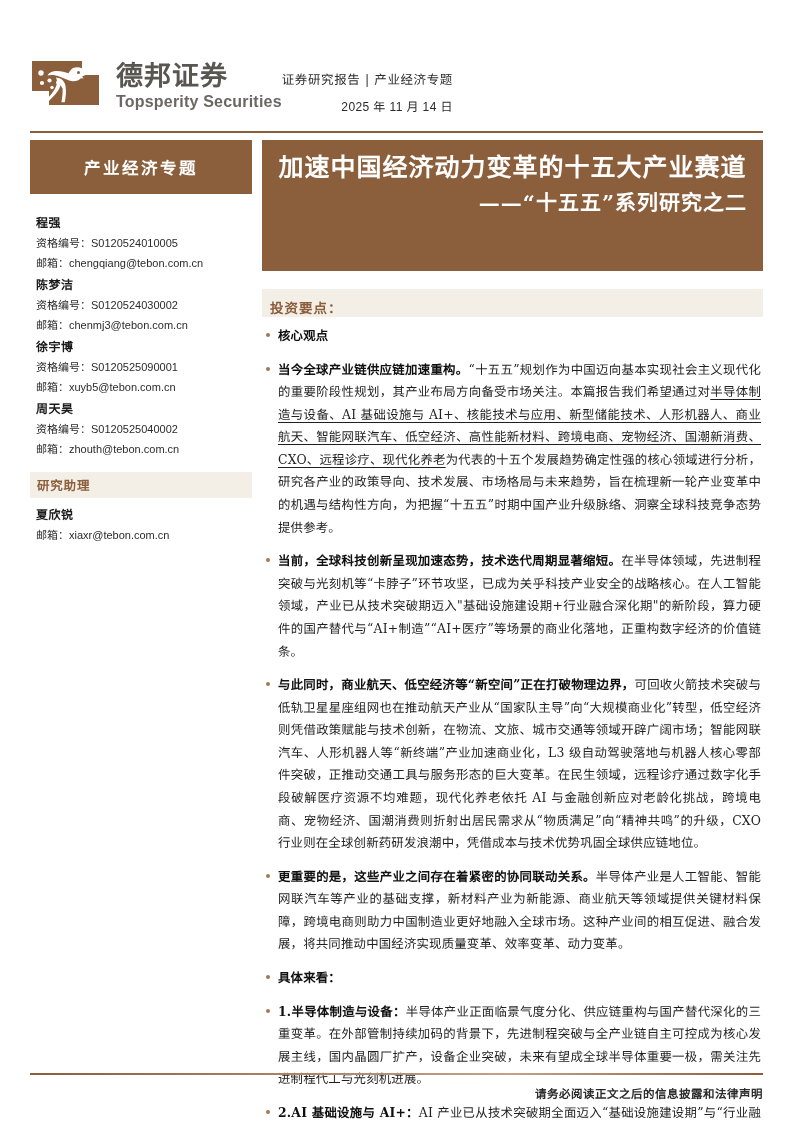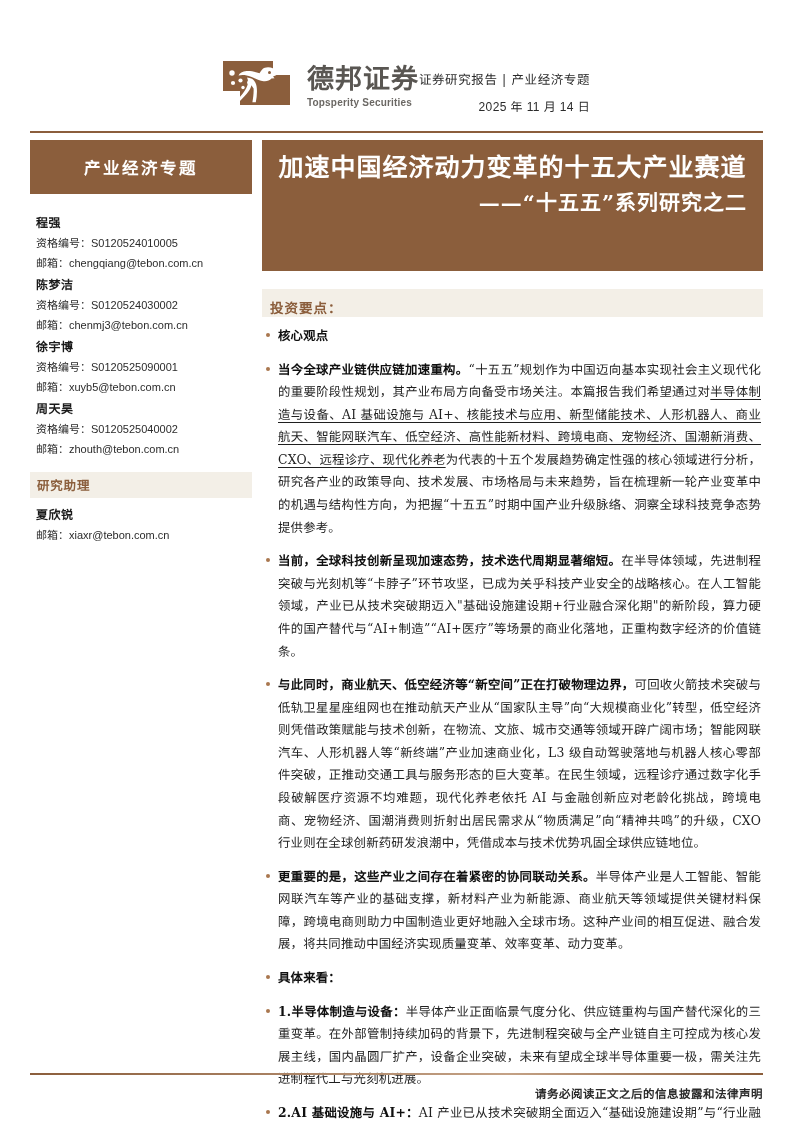--- a/index.html
+++ b/index.html
@@ -22,26 +22,26 @@
     position: absolute;
     left: 0; top: 0;
     width: 793px;
     height: 1122px;
     background: #ffffff;
   }
 
   
   .header {
     position: absolute;
-    left: 40px; top: 55px;
+    left: 32px; top: 55px;
     width: 733px;
     height: 70px;
     display: flex;
     align-items: flex-start;
-    justify-content: center;
+    justify-content: flex-start;
   }
 
   .brand {
     display: flex;
     align-items: center;
     gap: 12px;
   }
 
   .logo-mark {
     width: 72px;
@@ -60,21 +60,21 @@
     font-family: "DejaVu Sans", "Liberation Sans", sans-serif;
     font-size: 27px;
     font-weight: bold;
     color: #595652;
     letter-spacing: 1px;
     line-height: 1.1;
   }
 
   .brand-en {
     font-family: "Liberation Sans", sans-serif;
-    font-size: 10px;
+    font-size: 16px;
     font-weight: bold;
     color: #6b6864;
     letter-spacing: 0.2px;
     margin-top: 3px;
   }
 
   .header-right {
     text-align: right;
     padding-top: 14px;
   }

